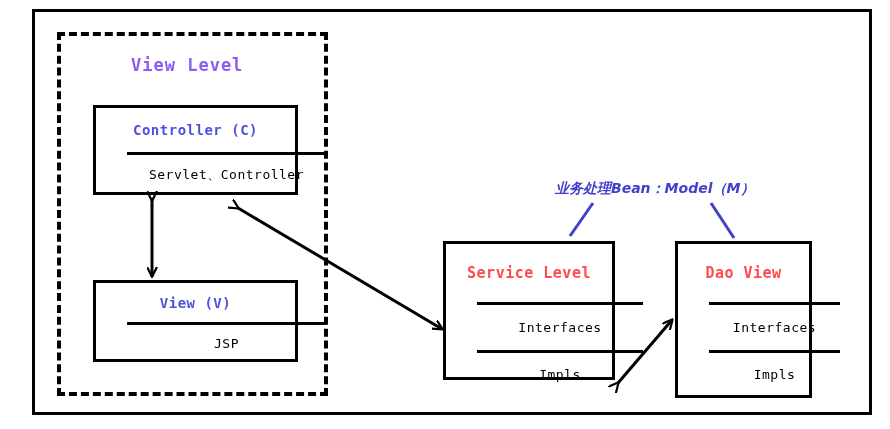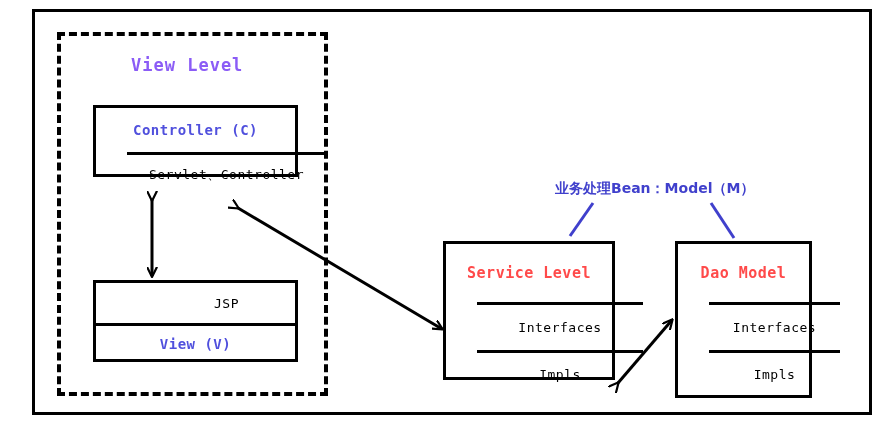--- a/index.html
+++ b/index.html
@@ -108,43 +108,43 @@
 <body>
 
 <div id="canvas">
 
   <div class="outer-frame"></div>
 
   <div class="dashed-box"></div>
 
   <div class="group-caption" style="left:131px; top:55px;">View Level</div>
 
-  <div class="box" style="left:93px; top:105px; width:205px; height:72px;">
+  <div class="box" style="left:93px; top:105px; width:205px; height:90px;">
     <div class="row title-blue" style="height:44px;">Controller (C)</div>
     <div class="row body-black" style="height:43px;">Servlet、Controller</div>
   </div>
 
   <div class="box" style="left:93px; top:280px; width:205px; height:82px;">
+    <div class="row title-blue" style="height:39px;">View (V)</div>
     <div class="row body-black" style="height:40px;">JSP</div>
-    <div class="row title-blue" style="height:39px;">View (V)</div>
   </div>
 
   <div class="box" style="left:443px; top:241px; width:172px; height:139px;">
     <div class="row title-red" style="height:58px;">Service Level</div>
     <div class="row body-black" style="height:48px;">Interfaces</div>
     <div class="row body-black" style="height:45px;">Impls</div>
   </div>
 
   <div class="box" style="left:675px; top:241px; width:137px; height:157px;">
-    <div class="row title-red" style="height:58px;">Dao Model</div>
+    <div class="row title-red" style="height:58px;">Dao View</div>
     <div class="row body-black" style="height:48px;">Interfaces</div>
     <div class="row body-black" style="height:45px;">Impls</div>
   </div>
 
-  <div class="annotation" style="left:555px; top:180px;">业务处理Bean：Model（M）</div>
+  <div class="annotation" style="left:555px; top:180px;font-style:italic;">业务处理Bean：Model（M）</div>
 
   <svg class="arrow-layer" viewBox="0 0 890 429" xmlns="http://www.w3.org/2000/svg">
     <defs>
       <marker id="ah" markerWidth="11" markerHeight="11" refX="9" refY="5.5" orient="auto" markerUnits="userSpaceOnUse">
         <path d="M0.5,0.8 L10,5.5 L0.5,10.2" fill="none" stroke="#000000" stroke-width="2.2" stroke-linecap="round" stroke-linejoin="round"></path>
       </marker>
       <marker id="ah2" markerWidth="11" markerHeight="11" refX="9" refY="5.5" orient="auto" markerUnits="userSpaceOnUse">
         <path d="M0.5,0.8 L10,5.5 L0.5,10.2" fill="none" stroke="#000000" stroke-width="2.2" stroke-linecap="round" stroke-linejoin="round"></path>
       </marker>
     </defs>

